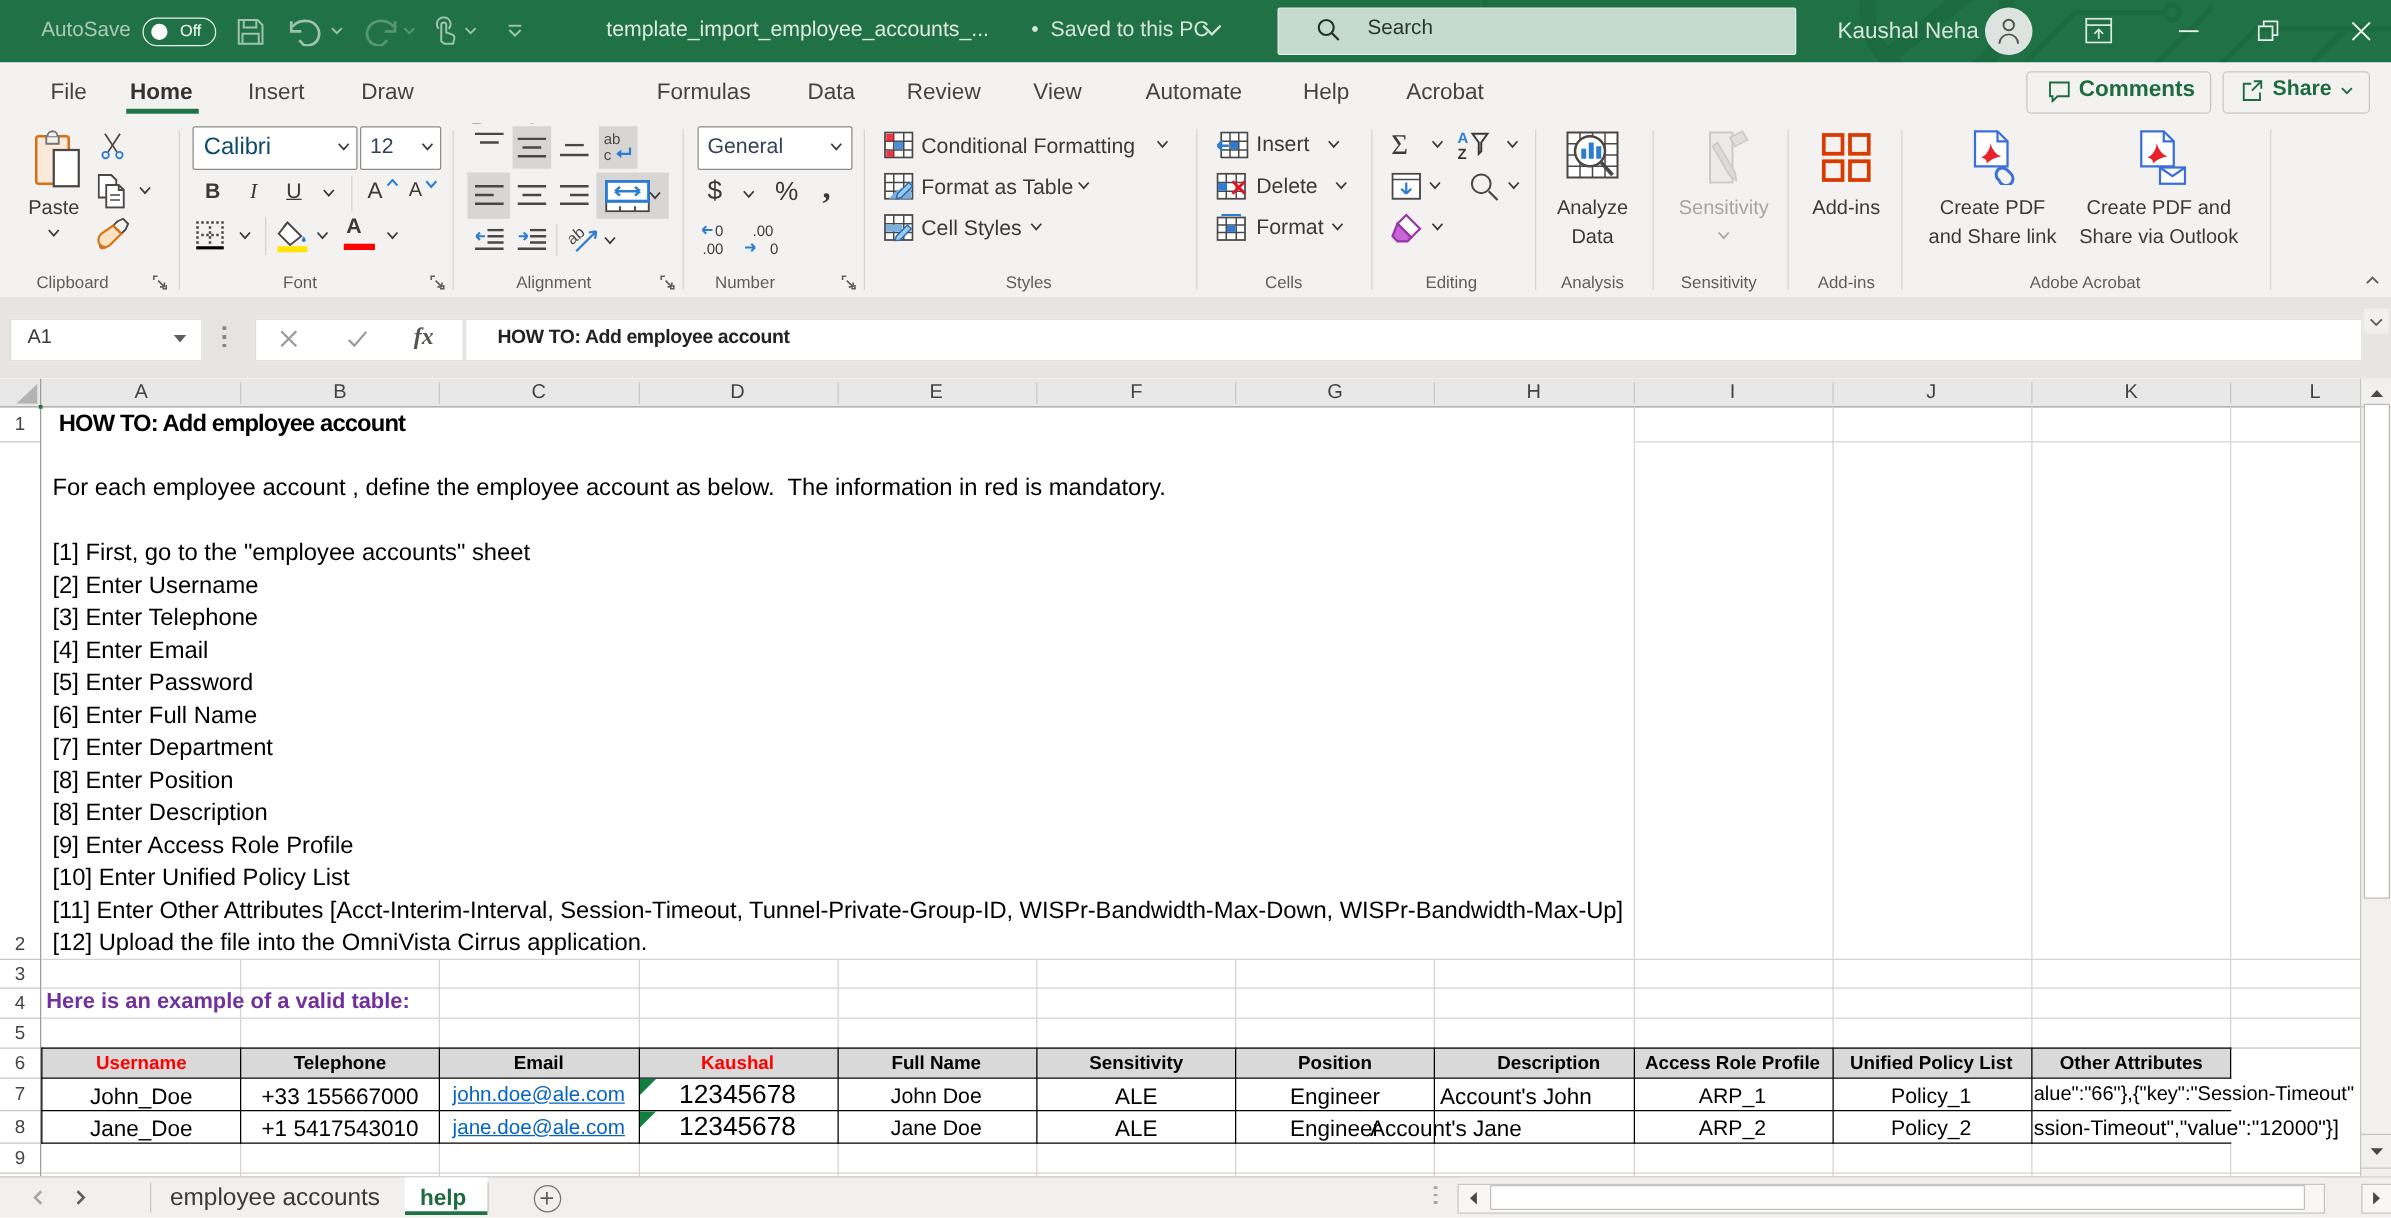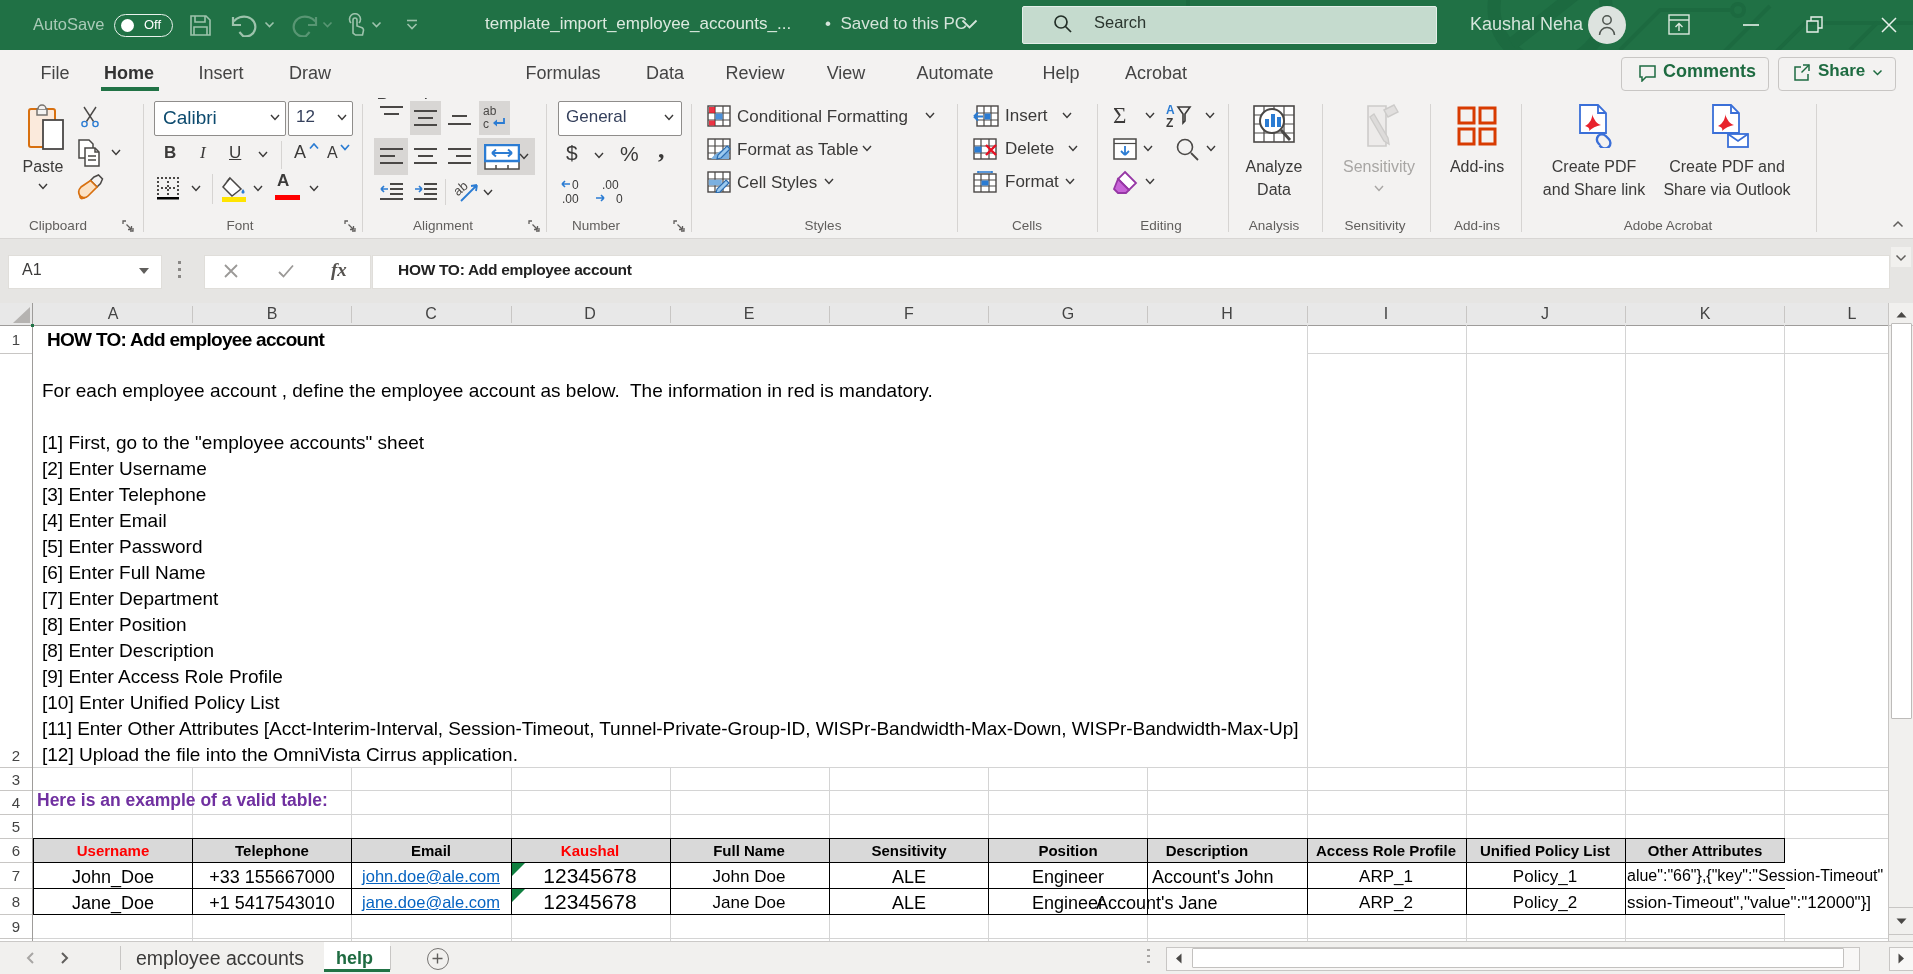--- a/index.html
+++ b/index.html
@@ -744,21 +744,21 @@
   <div class="ab" style="left:1625px;top:535px;width:1px;height:77px;background:#000;"></div>
   <div class="ab" style="left:1784px;top:535px;width:1px;height:25px;background:#000;"></div>
 
   <div class="ab nw th" style="left:113px;color:#ff0000;">Username</div>
   <div class="ab nw th" style="left:272px;">Telephone</div>
   <div class="ab nw th" style="left:431px;">Email</div>
   <div class="ab nw th" style="left:590px;color:#ff0000;">Kaushal</div>
   <div class="ab nw th" style="left:749px;">Full Name</div>
   <div class="ab nw th" style="left:909px;">Sensitivity</div>
   <div class="ab nw th" style="left:1068px;">Position</div>
-  <div class="ab nw th" style="left:1195px;padding-left:24px;">Description</div>
+  <div class="ab nw th" style="left:1227px;padding-left:24px;">Description</div>
   <div class="ab nw th" style="left:1386px;">Access Role Profile</div>
   <div class="ab nw th" style="left:1545px;">Unified Policy List</div>
   <div class="ab nw th" style="left:1705px;">Other Attributes</div>
 
   <div class="ab nw t7 tc" style="left:113px;">John_Doe</div>
   <div class="ab nw t7 tc" style="left:272px;">+33 155667000</div>
   <div class="ab nw t7 tc te" style="left:431px;">john.doe@ale.com</div>
   <div class="ab nw tc tp" style="left:590px;color:#000;">12345678</div>
   <div class="ab nw t7 tc ts" style="left:749px;">John Doe</div>
   <div class="ab nw t7 tc" style="left:909px;">ALE</div>

